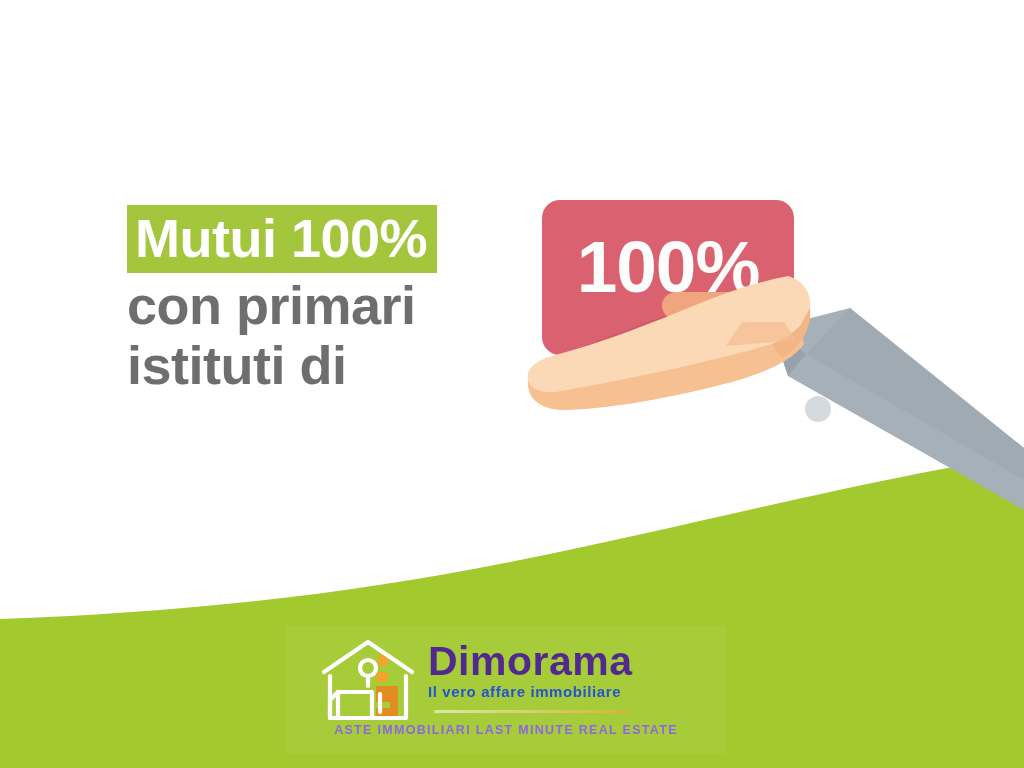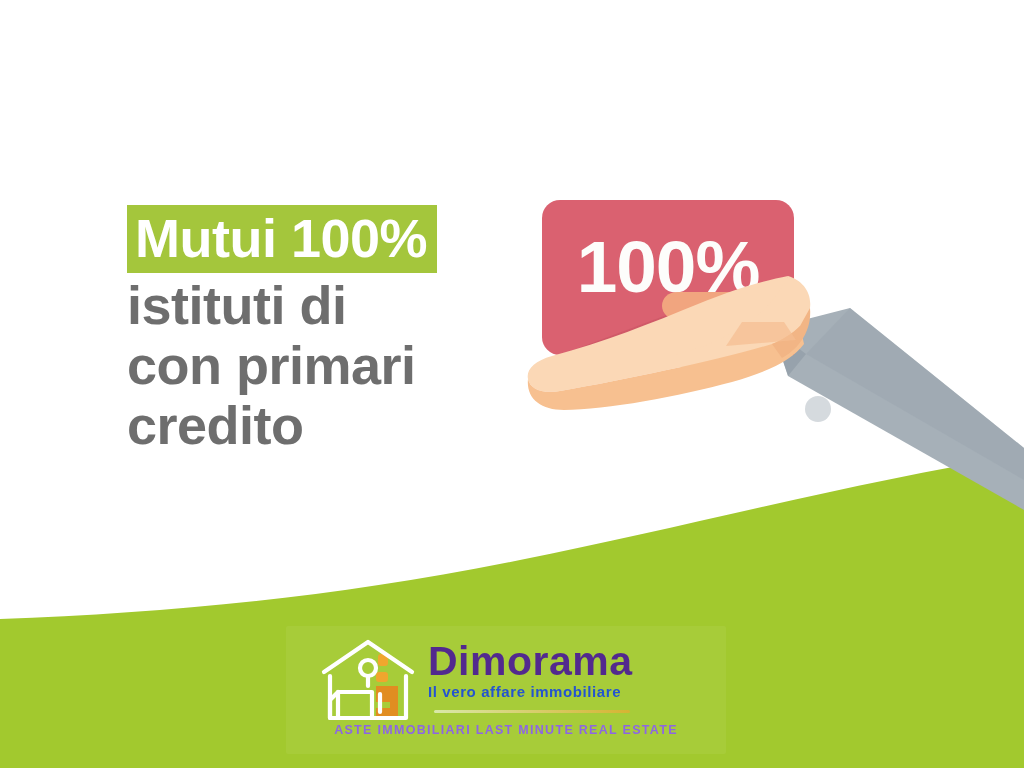--- a/index.html
+++ b/index.html
@@ -138,23 +138,22 @@
 <body>
 
 <div id="stage">
 
   <svg class="wave-layer" viewBox="0 0 1024 768" preserveAspectRatio="none" xmlns="http://www.w3.org/2000/svg">
     <path d="M0,619 C170,613 330,598 520,560 C700,524 860,480 1024,455 L1024,768 L0,768 Z" fill="#a2c92e"></path>
   </svg>
 
   <div class="headline">
     <span class="headline-line hl">Mutui 100%</span>
+    <span class="headline-line">con primari</span>
     <span class="headline-line">istituti di</span>
-    <span class="headline-line">con primari</span>
-    <span class="headline-line">credito</span>
   </div>
 
   <svg class="illustration" viewBox="0 0 504 360" xmlns="http://www.w3.org/2000/svg">
 
     <g>
       <path d="M252,148 L330,128 L504,268 L504,330 L268,196 Z" fill="#a6b0b8"></path>
       <path d="M286,174 L330,128 L504,268 L504,300 Z" fill="#9ba6af" opacity="0.55"></path>
       <path d="M252,148 L286,174 L268,196 Z" fill="#8e99a3" opacity="0.6"></path>
     </g>
 

